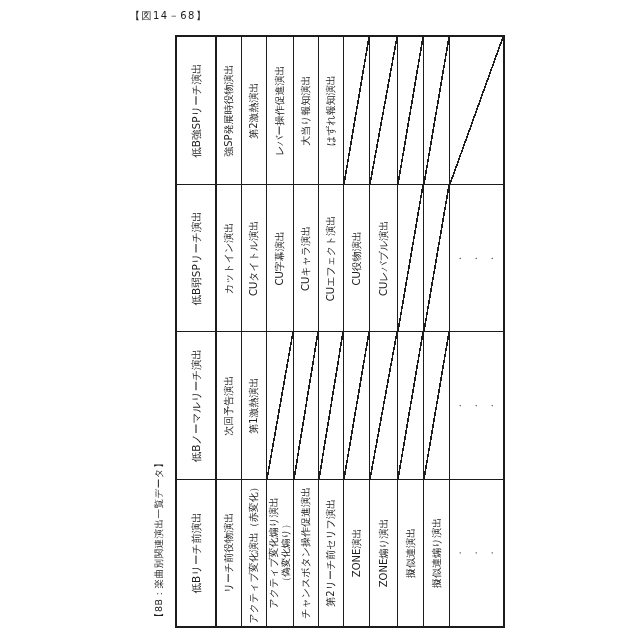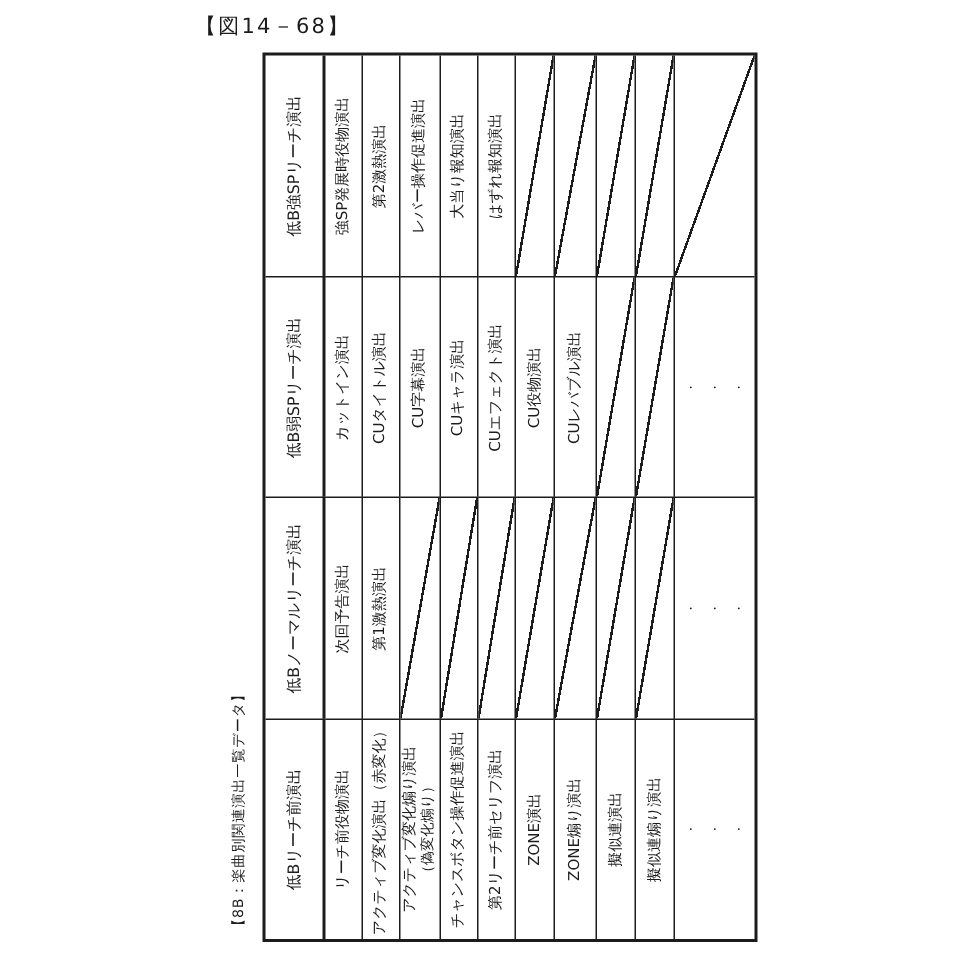--- a/index.html
+++ b/index.html
@@ -5,21 +5,21 @@
   * { box-sizing: border-box; }
   html, body { margin: 0; padding: 0; }
   body {
     width: 640px; height: 640px; position: relative;
     background: #ffffff; overflow: hidden;
     font-family: "DejaVu Sans", sans-serif;
     color: #1c1c1c;
   }
   .fig-title {
     position: absolute; left: 130px; top: 9px;
-    font-size: 14px; letter-spacing: 1.5px; font-weight: 500;
+    font-size: 10px; letter-spacing: 1.5px; font-weight: 500;
     white-space: nowrap;
   }
   
   .rotated-wrap {
     position: absolute; left: 34px; top: 154px;
     width: 593px; height: 355px;
     transform: rotate(-90deg); transform-origin: center center;
   }
   .data-label {
     height: 22px; font-size: 9.5px; letter-spacing: 0.5px;

